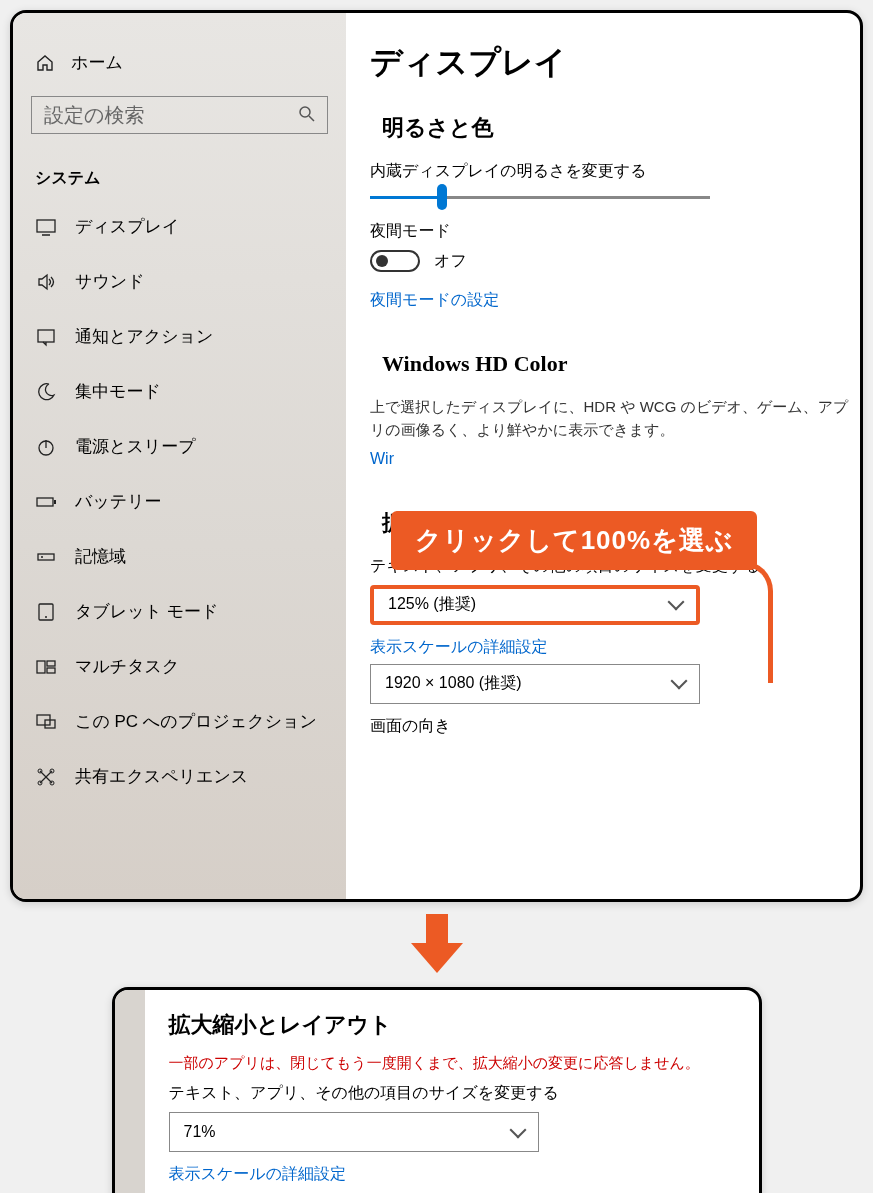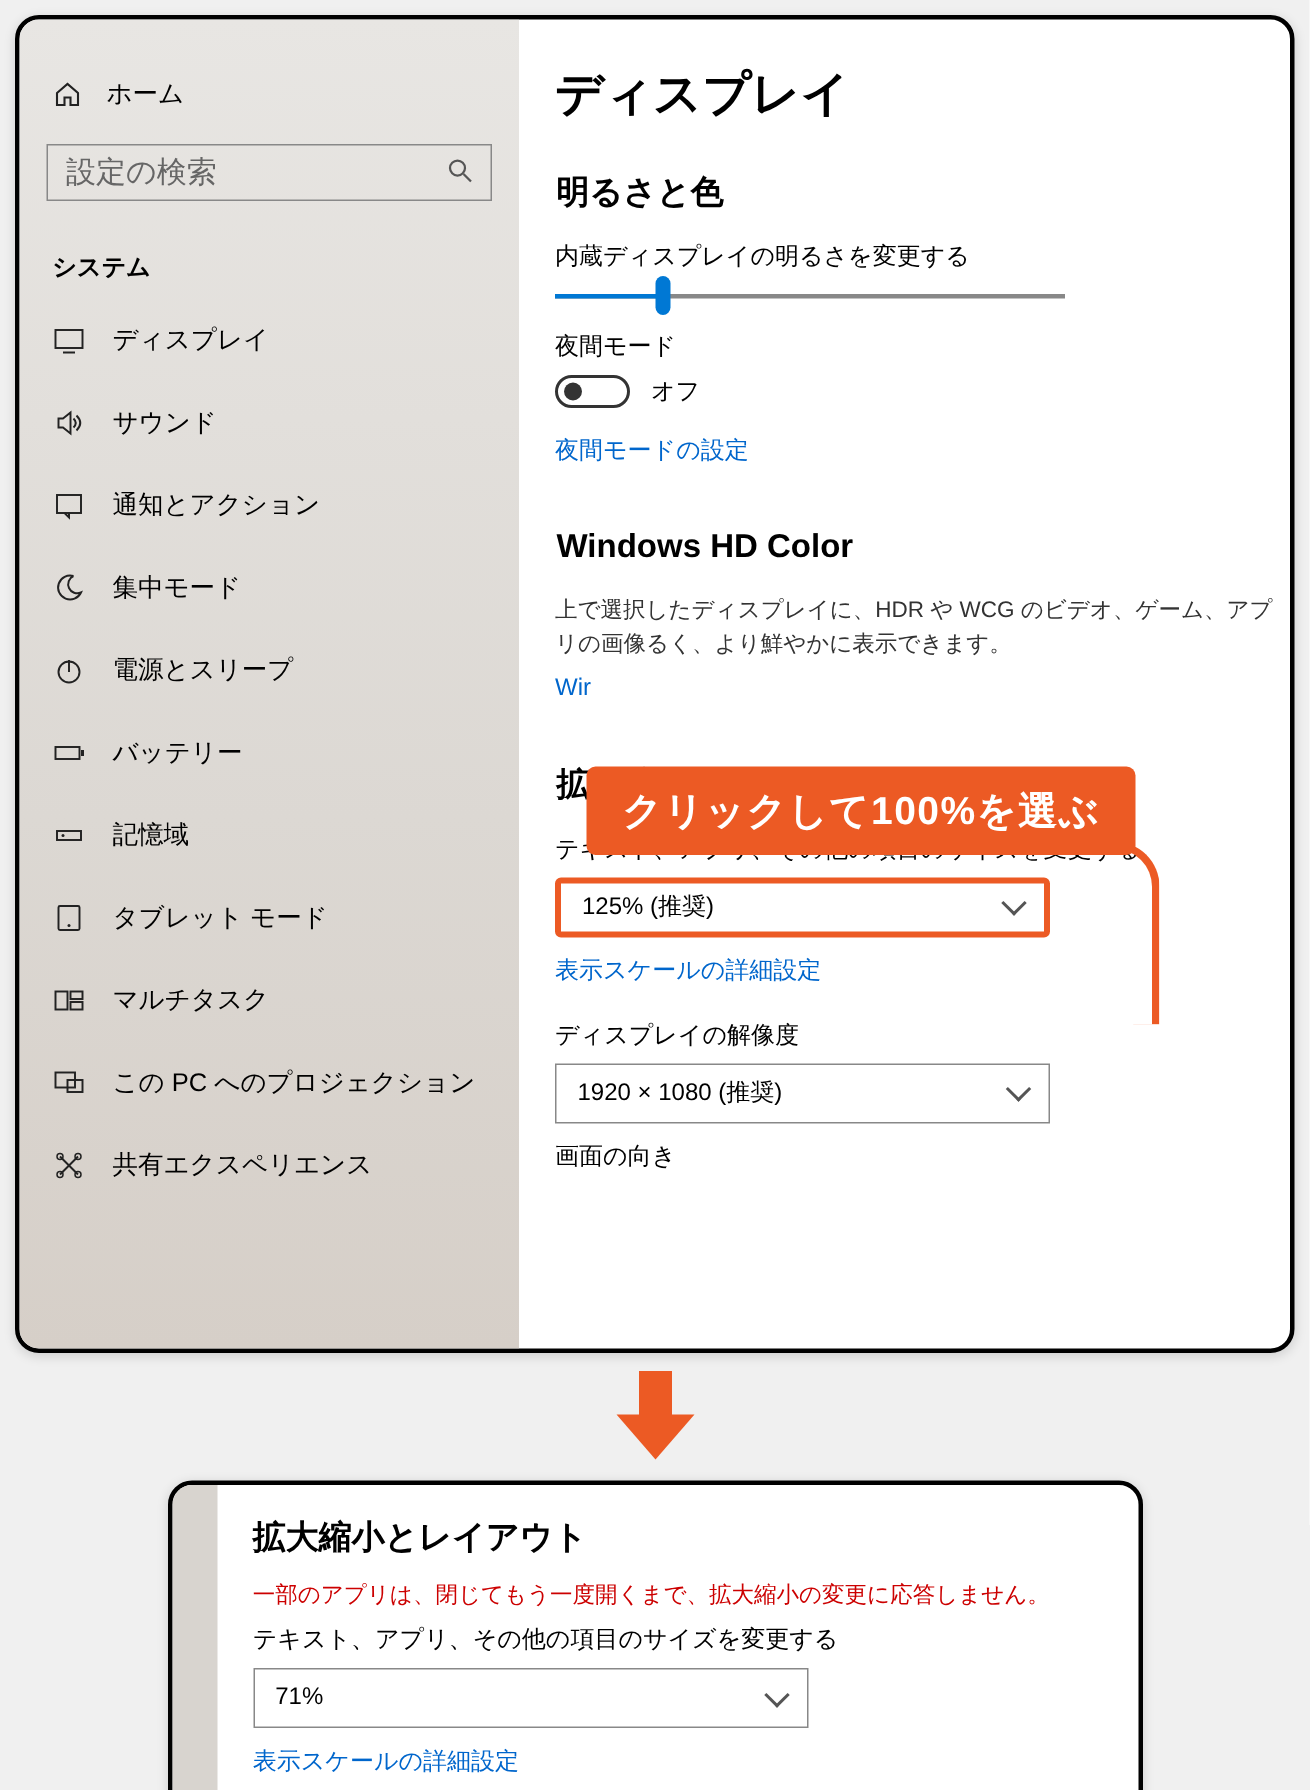--- a/index.html
+++ b/index.html
@@ -31,21 +31,21 @@
 .search-icon { position: absolute; right: 12px; top: 9px; }
 
 .section-label { padding: 16px 22px 10px; font-size: 16px; font-weight: bold; }
 .nav-item {
   display: flex; align-items: center; gap: 18px;
   padding: 16px 22px; font-size: 17px; cursor: pointer;
 }
 
 .main { flex: 1; padding: 28px 10px 0 24px; overflow: hidden; }
 .main h1 { font-size: 32px; font-weight: 600; margin-bottom: 28px; }
-.main h2 { font-size: 22px; font-weight: 600; margin: 26px 1px 18px; }
+.main h2 { font-size: 22px; font-weight: 600; margin: 26px 12px 18px; font-family: Liberation Serif, serif; }
 .label-text { font-size: 16px; margin-bottom: 8px; }
 .slider-track {
   height: 3px; background: #888; width: 340px; position: relative; margin: 14px 0 22px;
 }
 .slider-fill { height: 3px; background: #0078d4; width: 72px; position: absolute; left: 0; }
 .slider-thumb {
   width: 10px; height: 26px; background: #0078d4; border-radius: 5px;
   position: absolute; top: -12px; left: 67px;
 }
 .toggle-row { display: flex; align-items: center; gap: 14px; margin-bottom: 18px; }
@@ -254,21 +254,20 @@
     <div class="link" style="margin-top:8px">Wir</div>
 
     <h2 style="margin-top:40px">拡大縮小とレイアウト</h2>
     <div class="label-text" style="margin-top:18px">テキスト、アプリ、その他の項目のサイズを変更する</div>
     <div class="dropdown dropdown-highlight">
       <span>125% (推奨)</span>
       <span class="chevron"></span>
     </div>
     <div class="link">表示スケールの詳細設定</div>
 
-    <div class="label-text" style="margin-top:22px">ディスプレイの解像度</div>
     <div class="dropdown">
       <span>1920 × 1080 (推奨)</span>
       <span class="chevron"></span>
     </div>
 
     <div class="label-text" style="">画面の向き</div>
   </div>
 
   <div class="callout">クリックして100%を選ぶ</div>
   <div class="callout-line"></div>

